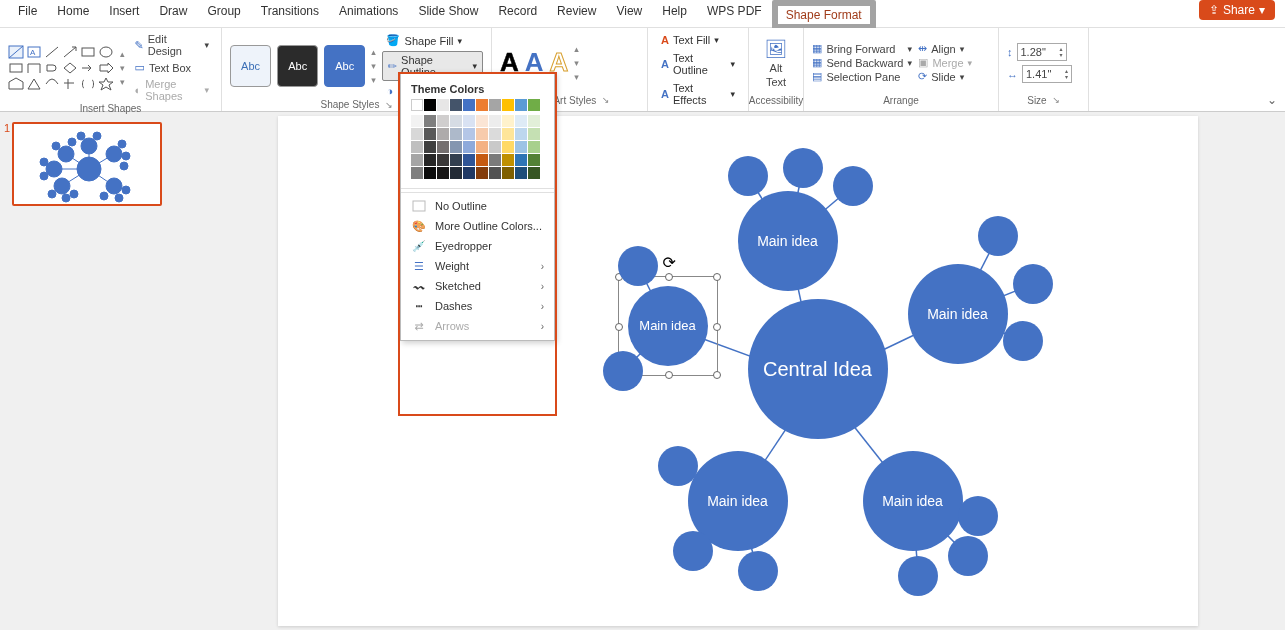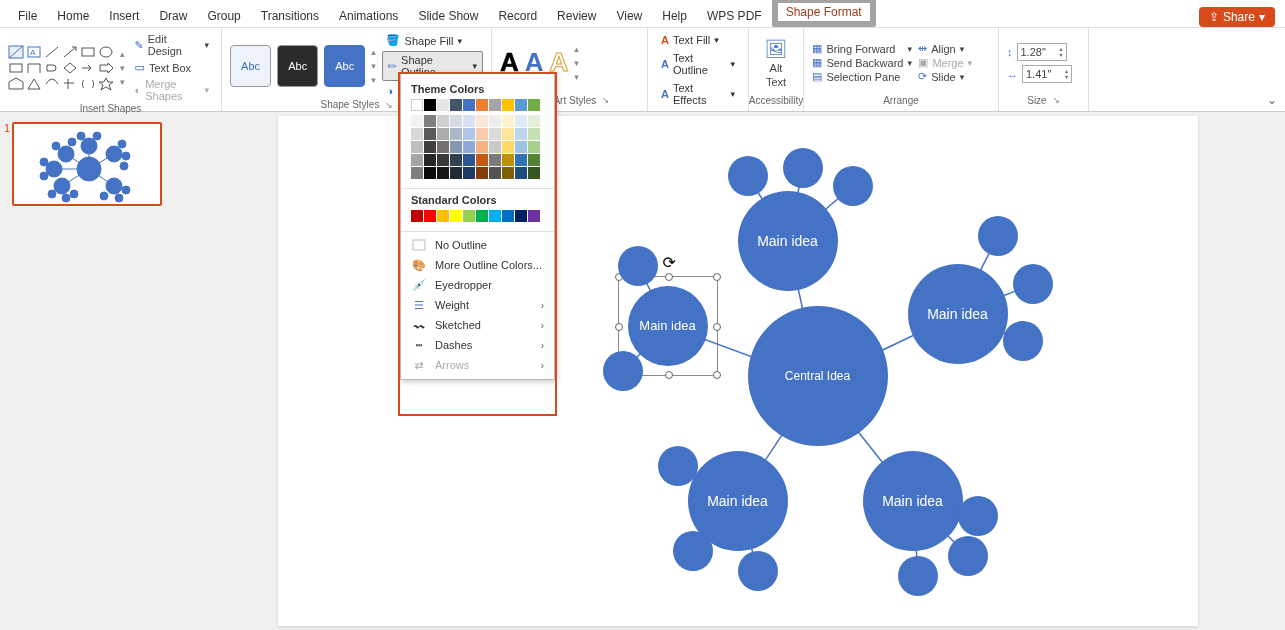--- a/index.html
+++ b/index.html
@@ -1,19 +1,19 @@
 <!DOCTYPE html>
 <html><head>
 <meta charset="utf-8">
 <style>
 * { box-sizing: border-box; margin: 0; padding: 0; font-family: "Segoe UI", sans-serif; }
 body { width: 1285px; height: 630px; background: #f0f0f0; overflow: hidden; position: relative; }
 
 
-.tabs { display: flex; align-items: flex-end; height: 28px; background: #fff; border-bottom: 1px solid #e0e0e0; padding-left: 8px; }
+.tabs { display: flex; align-items: flex-start; height: 28px; background: #fff; border-bottom: 1px solid #e0e0e0; padding-left: 8px; }
 .tab { padding: 4px 10px; font-size: 12px; color: #333; cursor: pointer; }
 .tab.active { color: #a03c1a; border: 6px solid #a3a3a3; border-radius: 2px; padding: 2px 8px; }
 .share { margin-left: auto; margin-right: 10px; background: #d94a1a; color: #fff; font-size: 12px; padding: 3px 10px; border-radius: 4px; display: flex; align-items: center; gap: 4px; }
 
 
 .ribbon { display: flex; height: 84px; background: #fff; border-bottom: 1px solid #ccc; position: relative; }
 .group { border-right: 1px solid #e0e0e0; padding: 4px 8px; display: flex; flex-direction: column; justify-content: space-between; }
 .group-label { font-size: 10px; color: #666; text-align: center; height: 14px; display: flex; align-items: center; justify-content: center; }
 .group-body { flex: 1; display: flex; align-items: center; gap: 6px; }
 
@@ -411,35 +411,20 @@
         <div class="cg" style="background: rgb(34, 42, 53);"></div>
         <div class="cg" style="background: rgb(31, 56, 100);"></div>
         <div class="cg" style="background: rgb(131, 60, 11);"></div>
         <div class="cg" style="background: rgb(82, 82, 82);"></div>
         <div class="cg" style="background: rgb(127, 96, 0);"></div>
         <div class="cg" style="background: rgb(30, 78, 121);"></div>
         <div class="cg" style="background: rgb(55, 86, 35);"></div>
       </div>
   </div>
   <div class="dd-hr"></div>
-  <div class="dd-section">
-    <div class="dd-title">Standard Colors</div>
-    <div class="color-grid" id="standard-row">
-        <div class="cg" style="background: rgb(192, 0, 0);"></div>
-        <div class="cg" style="background: rgb(255, 0, 0);"></div>
-        <div class="cg" style="background: rgb(255, 192, 0);"></div>
-        <div class="cg" style="background: rgb(255, 255, 0);"></div>
-        <div class="cg" style="background: rgb(146, 208, 80);"></div>
-        <div class="cg" style="background: rgb(0, 176, 80);"></div>
-        <div class="cg" style="background: rgb(0, 176, 240);"></div>
-        <div class="cg" style="background: rgb(0, 112, 192);"></div>
-        <div class="cg" style="background: rgb(0, 32, 96);"></div>
-        <div class="cg" style="background: rgb(112, 48, 160);"></div>
-      </div>
-  </div>
   <div class="dd-hr"></div>
   <div class="dd-item">
       <span class="dd-ico">
         <svg width="14" height="12">
           <rect x="1" y="1" width="12" height="10" fill="none" stroke="#bbb"></rect>
         </svg>
       </span>
       <span>No Outline</span>
     </div>
   <div class="dd-item">
@@ -535,21 +520,21 @@
             <line x1="635" y1="385" x2="690" y2="440"></line>
             <line x1="635" y1="385" x2="640" y2="460"></line>
           <line x1="460" y1="385" x2="400" y2="350"></line>
             <line x1="460" y1="385" x2="415" y2="435"></line>
             <line x1="460" y1="385" x2="480" y2="455"></line>
           <line x1="390" y1="210" x2="360" y2="150"></line>
             <line x1="390" y1="210" x2="345" y2="255"></line>
         </g>
       </svg>
 
-      <div class="bubble" style="left:470px;top:190px;width:140px;height:140px;font-size:12px">
+      <div class="bubble" style="left:470px;top:183px;width:140px;height:140px;font-size:20px">
           <span>Central Idea</span>
         </div>
 
       <div class="bubble" style="left:460px;top:75px;width:100px;height:100px;font-size:14px">
           <span>Main idea</span>
         </div>
       <div class="bubble" style="left:630px;top:148px;width:100px;height:100px;font-size:14px">
           <span>Main idea</span>
         </div>
       <div class="bubble" style="left:585px;top:335px;width:100px;height:100px;font-size:14px">

